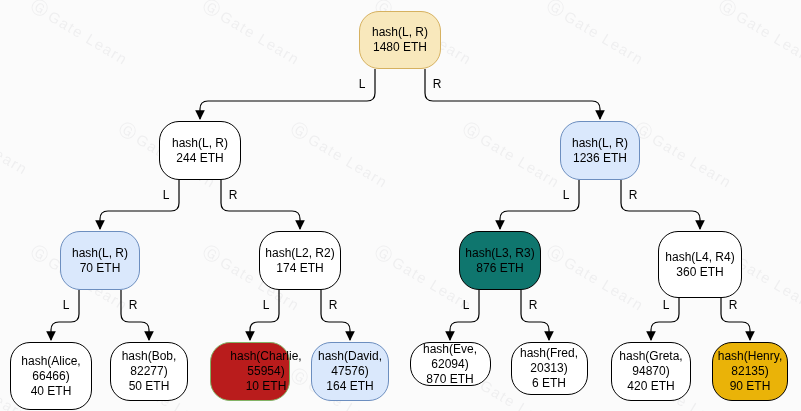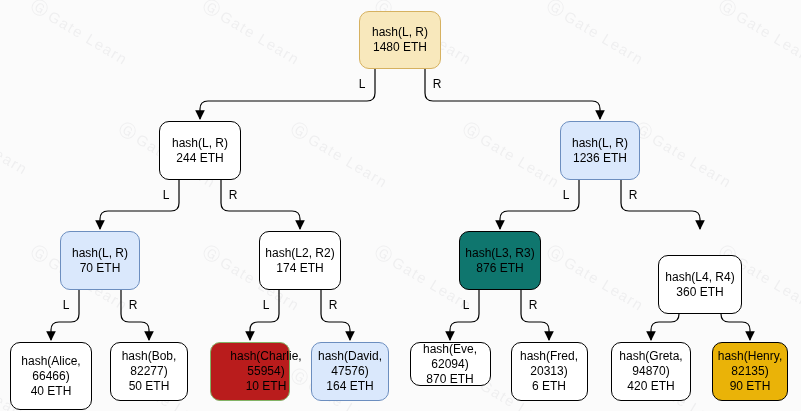--- a/index.html
+++ b/index.html
@@ -52,21 +52,21 @@
     font-size: 12px;
     color: #000000;
     transform: translate(-50%, -50%);
     background: transparent;
     line-height: 14px;
   }
   .node {
     position: absolute;
     box-sizing: border-box;
     border: 1px solid #000000;
-    border-radius: 10px;
+    border-radius: 20px;
     display: flex;
     flex-direction: column;
     align-items: center;
     justify-content: center;
     text-align: center;
     font-size: 12px;
     line-height: 15px;
     color: #000000;
     z-index: 2;
     padding: 2px 1px;
@@ -156,21 +156,21 @@
       <span class="node-amount">70 ETH</span>
     </div>
     <div class="node" style="left: 259px; top: 231px; width: 82px; height: 59px; background: rgb(255, 255, 255); border-color: rgb(0, 0, 0);">
       <span class="node-hash">hash(L2, R2)</span>
       <span class="node-amount">174 ETH</span>
     </div>
     <div class="node" style="left: 459px; top: 231px; width: 82px; height: 59px; background: #0f766e; border-color: rgb(0, 0, 0);">
       <span class="node-hash">hash(L3, R3)</span>
       <span class="node-amount">876 ETH</span>
     </div>
-    <div class="node" style="left: 658px; top: 231px; width: 84px; height: 59px; background: rgb(255, 255, 255); border-color: rgb(0, 0, 0); margin-top: 24px;">
+    <div class="node" style="left: 658px; top: 231px; width: 84px; height: 67px; background: rgb(255, 255, 255); border-color: rgb(0, 0, 0);">
       <span class="node-hash">hash(L4, R4)</span>
       <span class="node-amount">360 ETH</span>
     </div>
     <div class="node" style="left: 10px; top: 342px; width: 82px; height: 68px; background: rgb(255, 255, 255); border-color: rgb(0, 0, 0);">
       <span class="node-hash">hash(Alice, 66466)</span>
       <span class="node-amount">40 ETH</span>
     </div>
     <div class="node" style="left: 110px; top: 342px; width: 78px; height: 59px; background: rgb(255, 255, 255); border-color: rgb(0, 0, 0);">
       <span class="node-hash">hash(Bob, 82277)</span>
       <span class="node-amount">50 ETH</span>
@@ -180,21 +180,21 @@
       <span class="node-amount">10 ETH</span>
     </div>
     <div class="node" style="left: 311px; top: 342px; width: 78px; height: 59px; background: rgb(218, 232, 252); border-color: rgb(108, 142, 191);">
       <span class="node-hash">hash(David, 47576)</span>
       <span class="node-amount">164 ETH</span>
     </div>
     <div class="node" style="left: 409.5px; top: 342px; width: 81px; height: 44px; background: rgb(255, 255, 255); border-color: rgb(0, 0, 0);">
       <span class="node-hash">hash(Eve, 62094)</span>
       <span class="node-amount">870 ETH</span>
     </div>
-    <div class="node" style="left: 510.5px; top: 342px; width: 77px; height: 59px; background: rgb(255, 255, 255); border-color: rgb(0, 0, 0);">
+    <div class="node" style="left: 510.5px; top: 342px; width: 77px; height: 53px; background: rgb(255, 255, 255); border-color: rgb(0, 0, 0);">
       <span class="node-hash">hash(Fred, 20313)</span>
       <span class="node-amount">6 ETH</span>
     </div>
     <div class="node" style="left: 611px; top: 342px; width: 80px; height: 59px; background: rgb(255, 255, 255); border-color: rgb(0, 0, 0);">
       <span class="node-hash">hash(Greta, 94870)</span>
       <span class="node-amount">420 ETH</span>
     </div>
     <div class="node" style="left: 712px; top: 342px; width: 76px; height: 59px; background: #eab308; border-color: rgb(0, 0, 0);">
       <span class="node-hash">hash(Henry, 82135)</span>
       <span class="node-amount">90 ETH</span>

